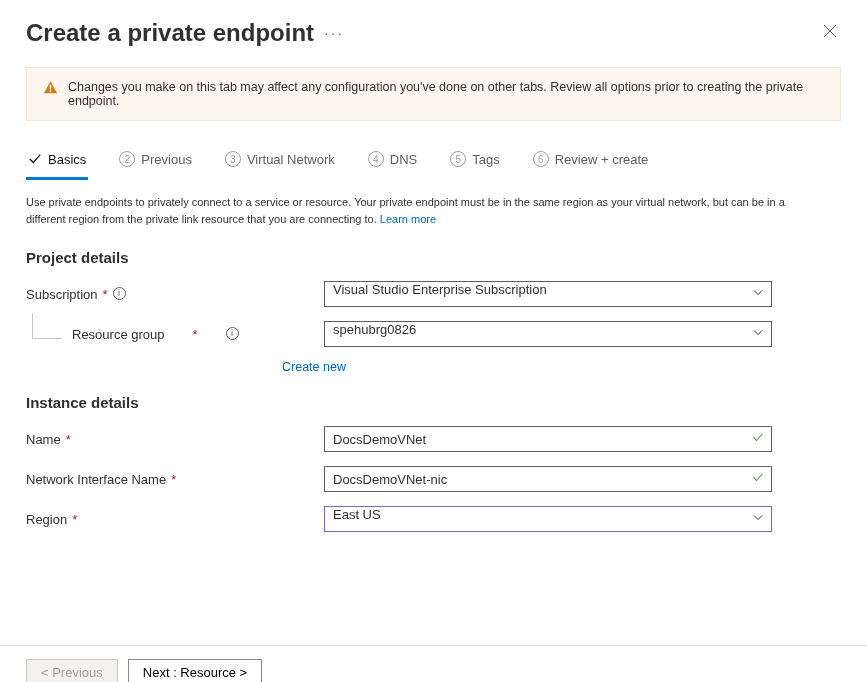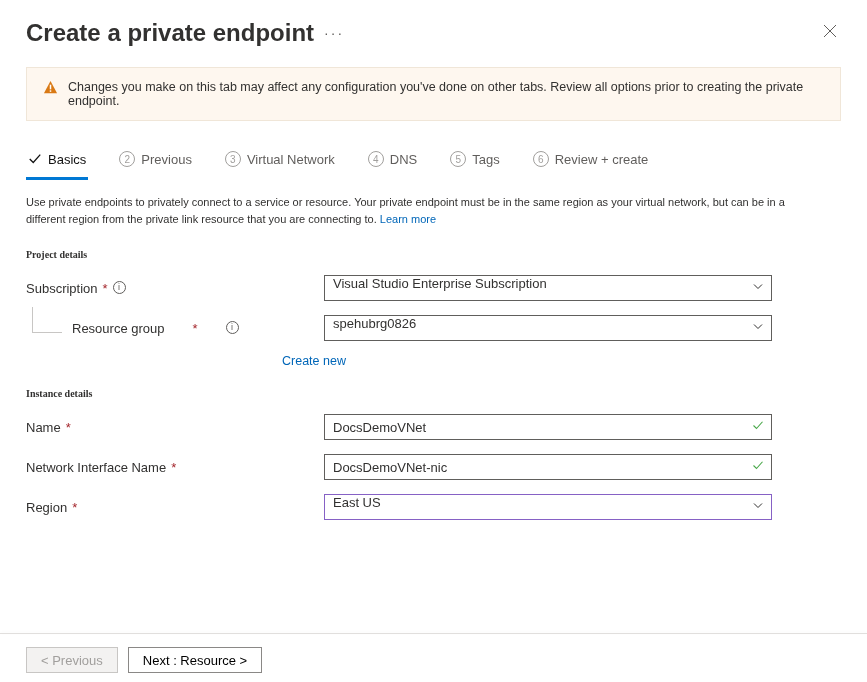--- a/index.html
+++ b/index.html
@@ -12,21 +12,21 @@
     .close { font-size: 18px; color: #605e5c; cursor: pointer; padding: 4px; }
     .alert-box { background: #fef7ef; border: 1px solid #f0e6d8; padding: 12px 16px; margin-bottom: 24px; display: flex; align-items: flex-start; gap: 10px; font-size: 12.5px; }
     .alert-icon svg { display: block; }
     .tabs { display: flex; gap: 29px; border-bottom: none; margin-bottom: 14px; }
     .tab { display: flex; align-items: center; gap: 6px; padding: 6px 2px 10px 2px; font-size: 13px; color: #605e5c; cursor: pointer; border-bottom: 3px solid transparent; }
     .tab.active { color: #111; border-bottom-color: #0078d4; }
     .tab .step-num { display: inline-flex; align-items: center; justify-content: center; width: 16px; height: 16px; border: 1px solid #a19f9d; border-radius: 50%; font-size: 10px; color: #a19f9d; }
     .tab.active .step-check svg { display: block; }
     .description { font-size: 11px; color: #323130; line-height: 1.5; margin-bottom: 22px; max-width: 780px; }
     .link { color: #0066b8; cursor: pointer; }
-    .section-title { font-weight: 600; font-size: 10px; margin-bottom: 12px; font-family: Liberation Serif, serif; }
+    .section-title { font-weight: 600; font-size: 15px; margin-bottom: 12px; }
     .form-row { display: flex; align-items: center; margin-bottom: 8px; min-height: 32px; }
     .form-label { width: 256px; font-size: 13px; display: flex; align-items: flex-start; gap: 5px; }
     .form-label.indented { padding-left: 46px; position: relative; gap: 28px; }
     .indent-connector { position: absolute; left: 6px; top: -14px; width: 30px; height: 26px; border-left: 1px solid #c8c6c4; border-bottom: 1px solid #c8c6c4; }
     .required { color: #a4262c; }
     .info-icon { display: inline-flex; align-items: center; justify-content: center; width: 13px; height: 13px; border: 1px solid #605e5c; border-radius: 50%; font-size: 9px; color: #605e5c; cursor: pointer; }
     .form-control { flex: 1; max-width: 490px; position: relative; padding-left: 42px; }
     .select, .text-input { width: 100%; height: 26px; border: 1px solid #605e5c; padding: 0 28px 0 8px; font-size: 13px; background: #fff; font-family: inherit; color: #323130; outline: none; }
     .select { cursor: pointer; }
     .text-input.validated { border-color: #605e5c; }

